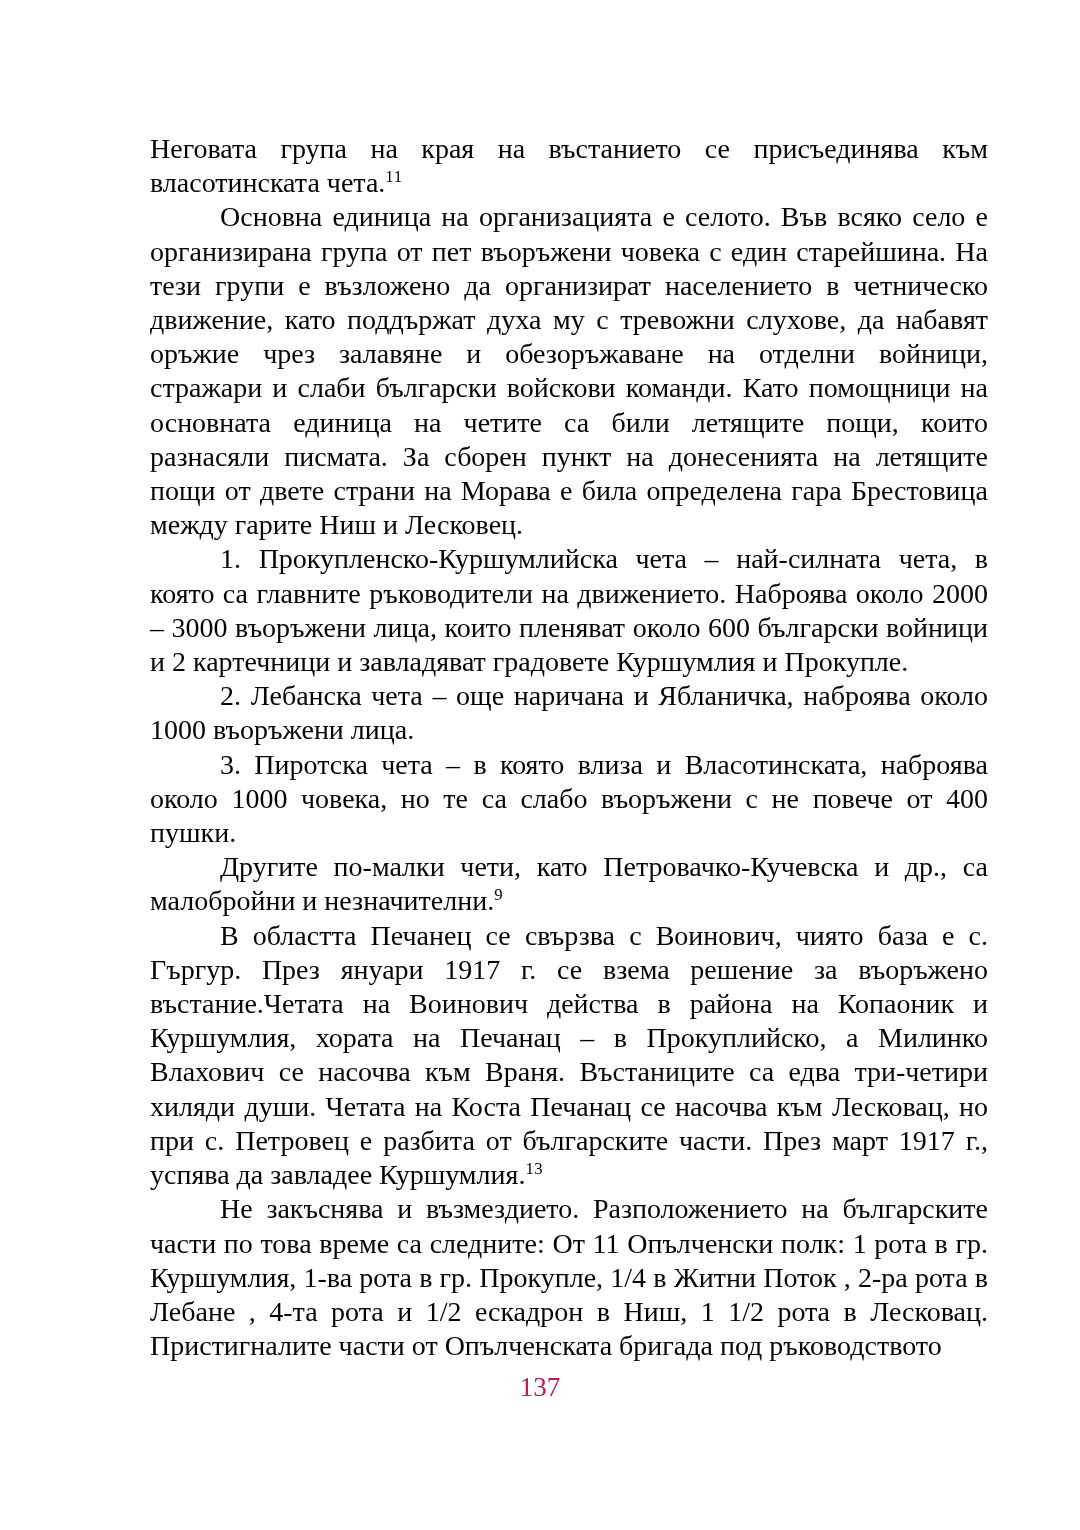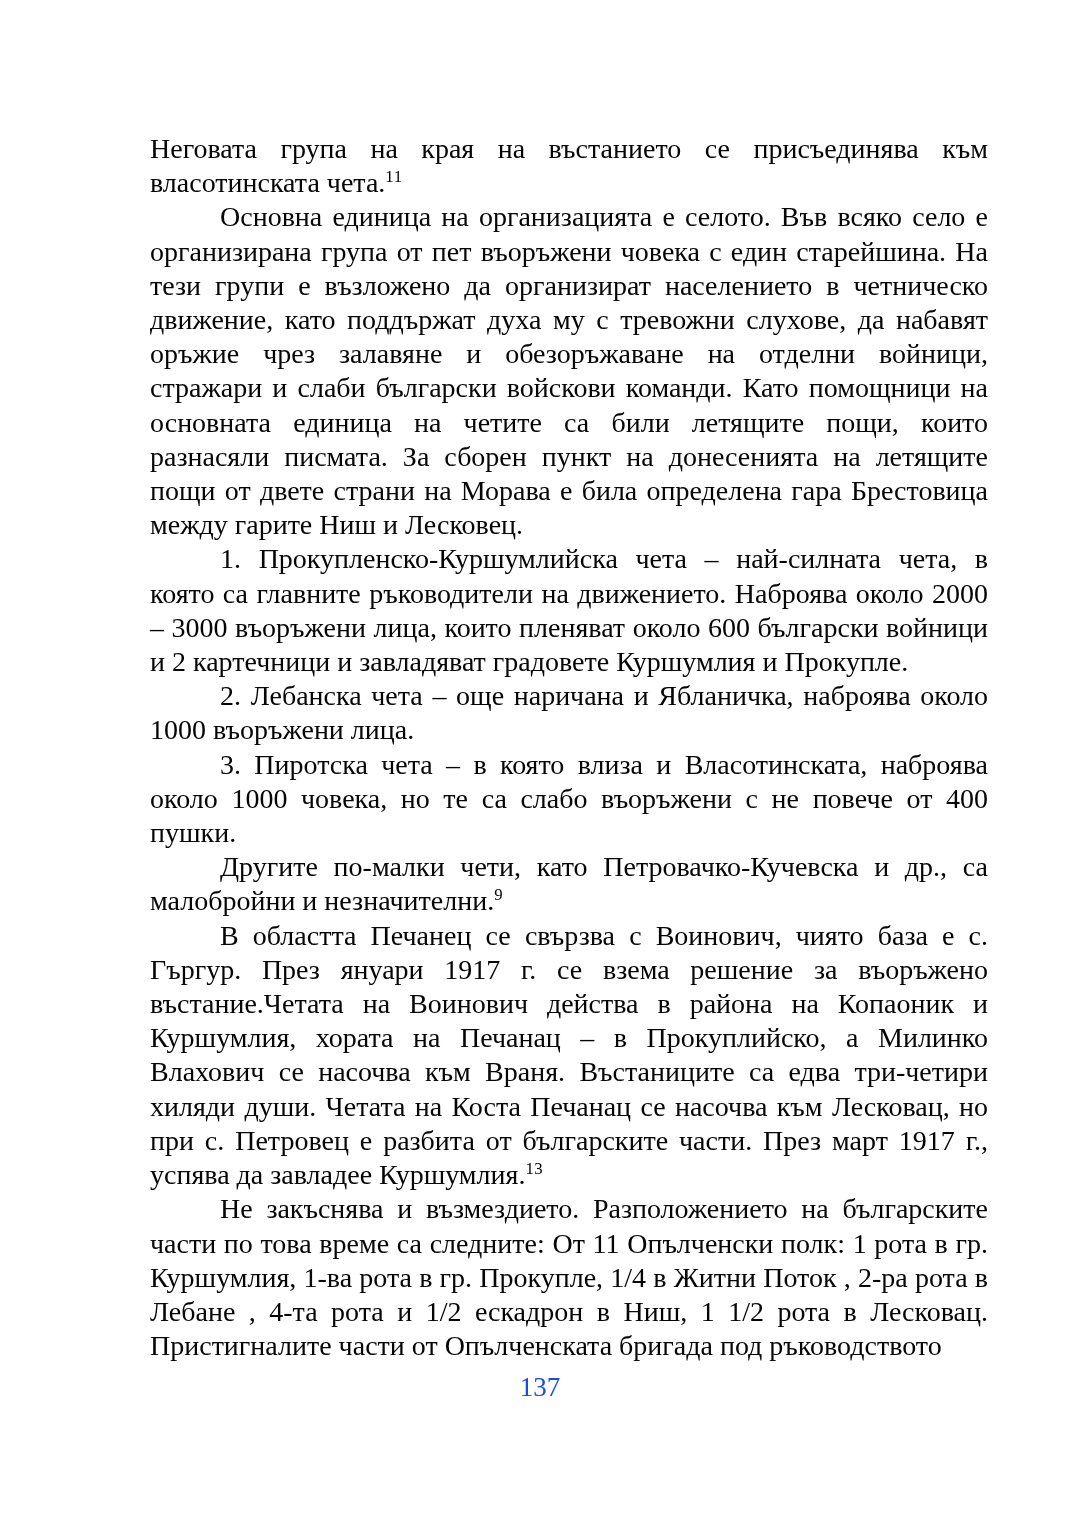--- a/index.html
+++ b/index.html
@@ -45,21 +45,21 @@
     letter-spacing: 0.5px;
   }
   .page-number {
     position: absolute;
     top: 1372px;
     left: 0;
     width: 1080px;
     text-align: center;
     font-family: "Liberation Serif", "DejaVu Serif", serif;
     font-size: 27px;
-    color: #1d4ed8;
+    color: #be185d;
   }
 </style>
 </head>
 <body>
 
 <div class="page">
 
   <div class="text-block">
 
     <p><span>Неговата група на края на въстанието се присъединява към власотинската чета.</span><sup class="fnref">11</sup></p>

